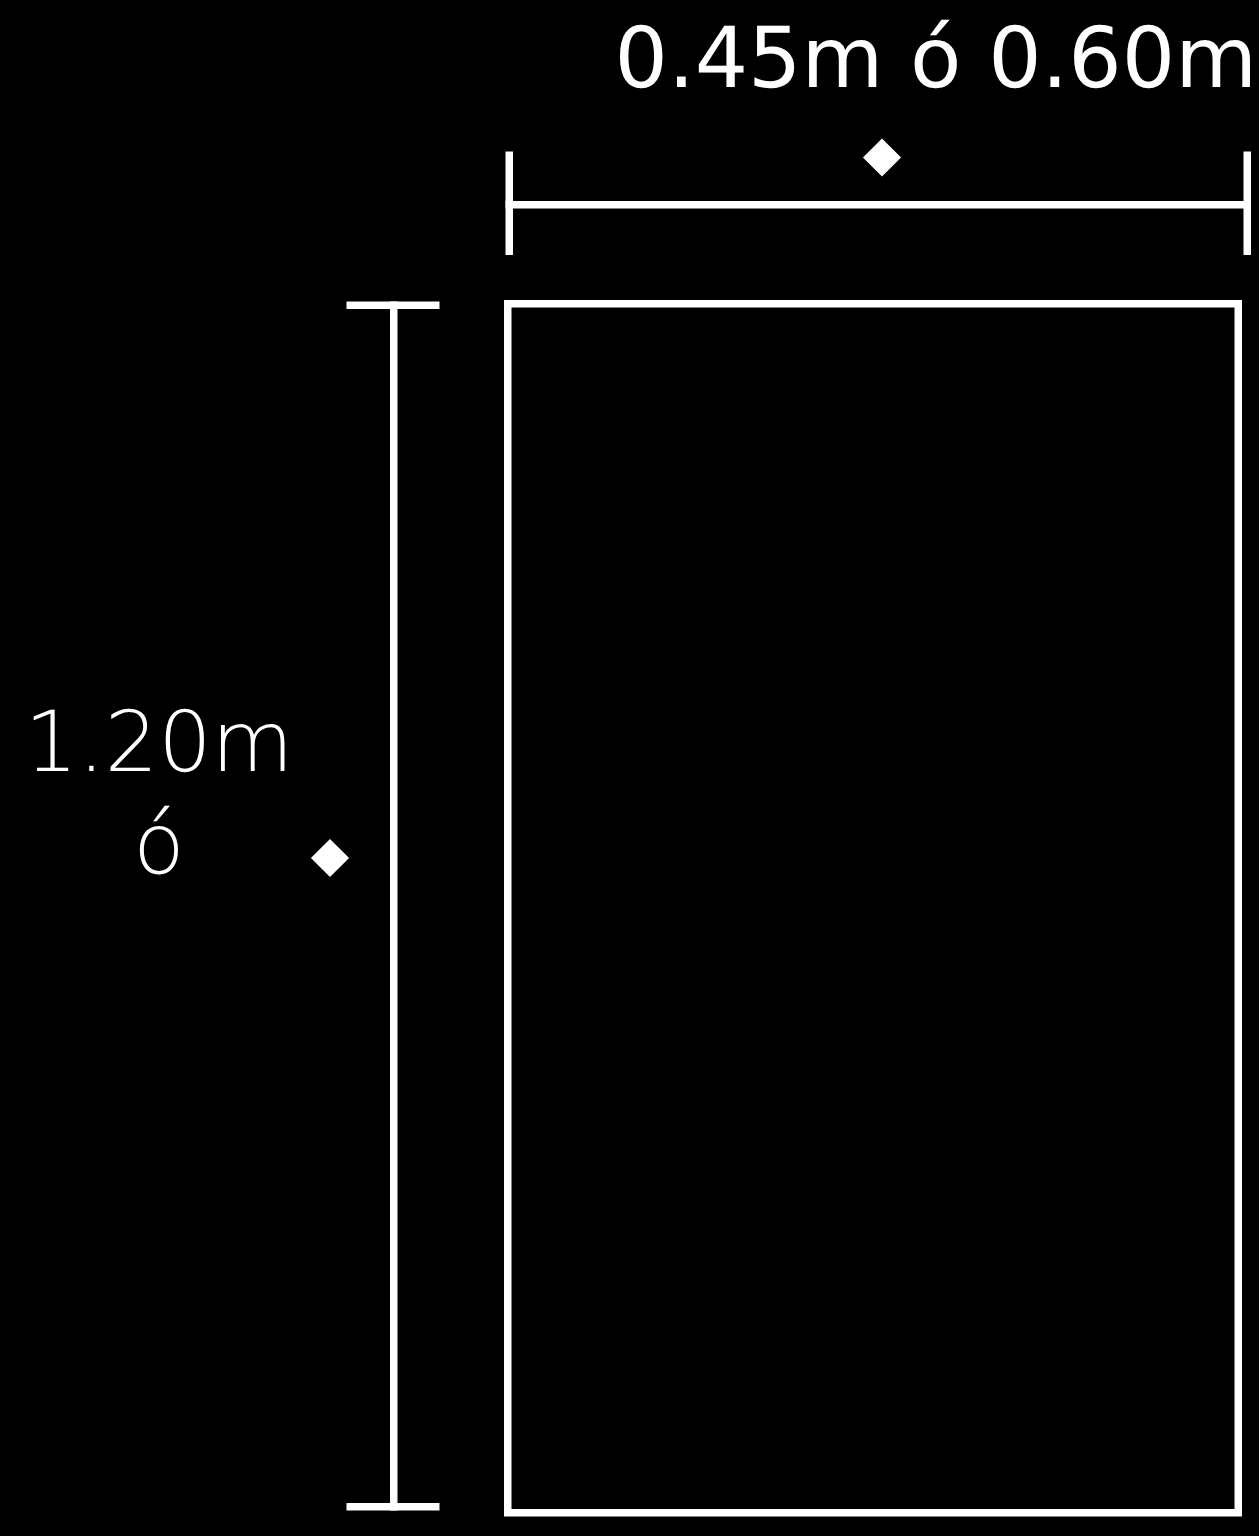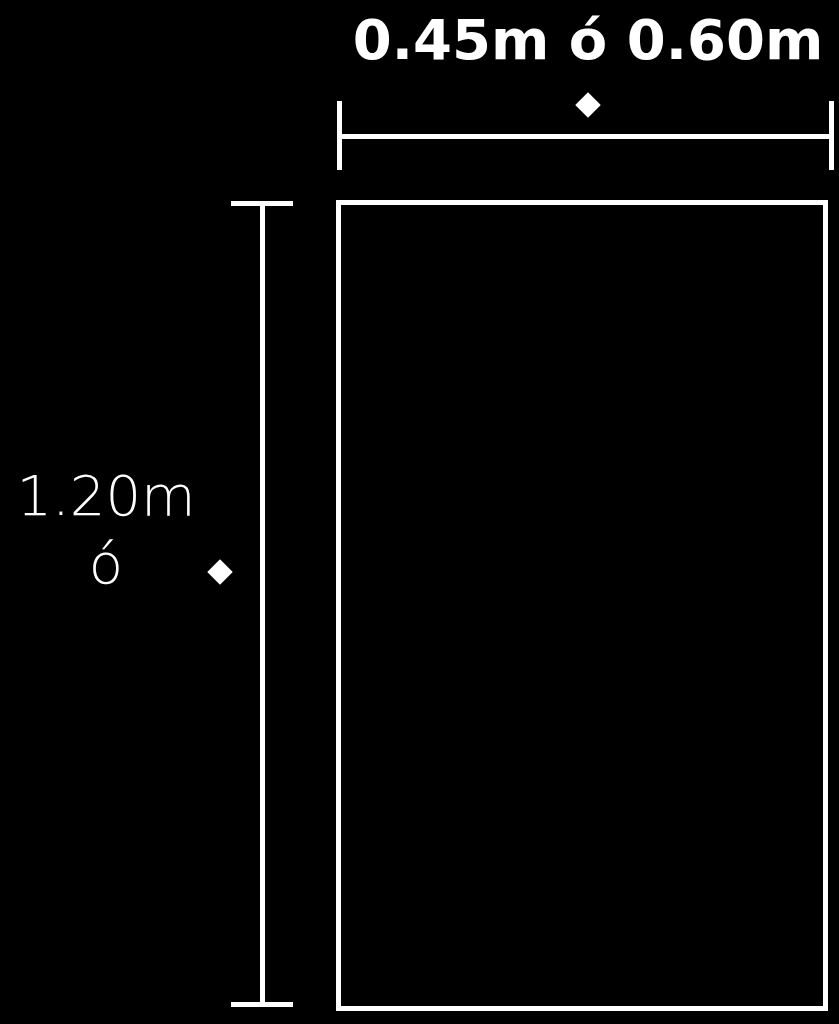--- a/index.html
+++ b/index.html
@@ -15,23 +15,23 @@
     overflow: hidden;
     font-family: "DejaVu Sans", "Liberation Sans", sans-serif;
     color: #ffffff;
   }
   
   .top-label {
     position: absolute;
     left: 338px;
     top: 8px;
     width: 500px;
-    text-align: center;
+    text-align: right;
     font-size: 56px;
-    font-weight: 700;
+    font-weight: 400;
     letter-spacing: 0px;
     line-height: 64px;
     white-space: nowrap;
   }
   .left-label {
     position: absolute;
     left: 10px;
     top: 462px;
     width: 192px;
     text-align: center;

